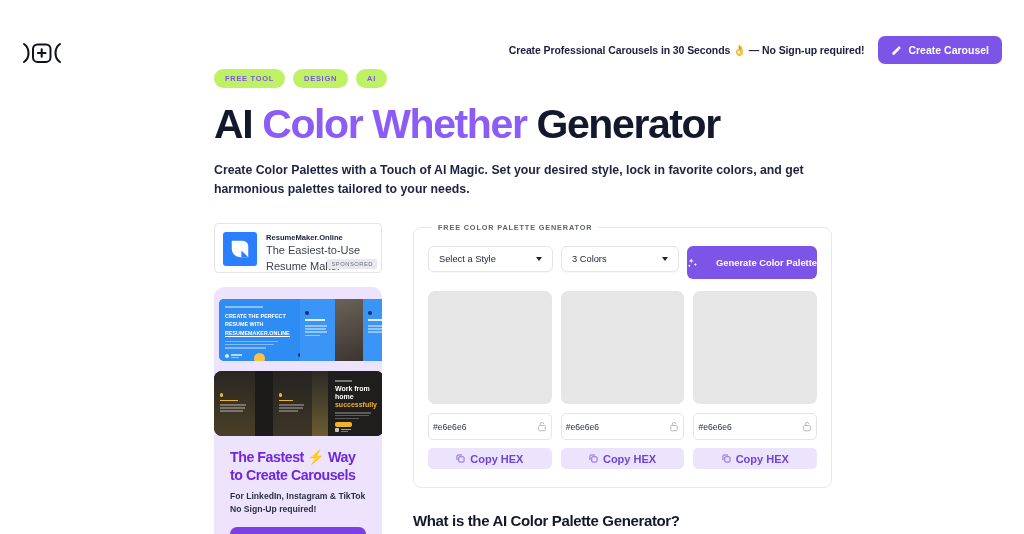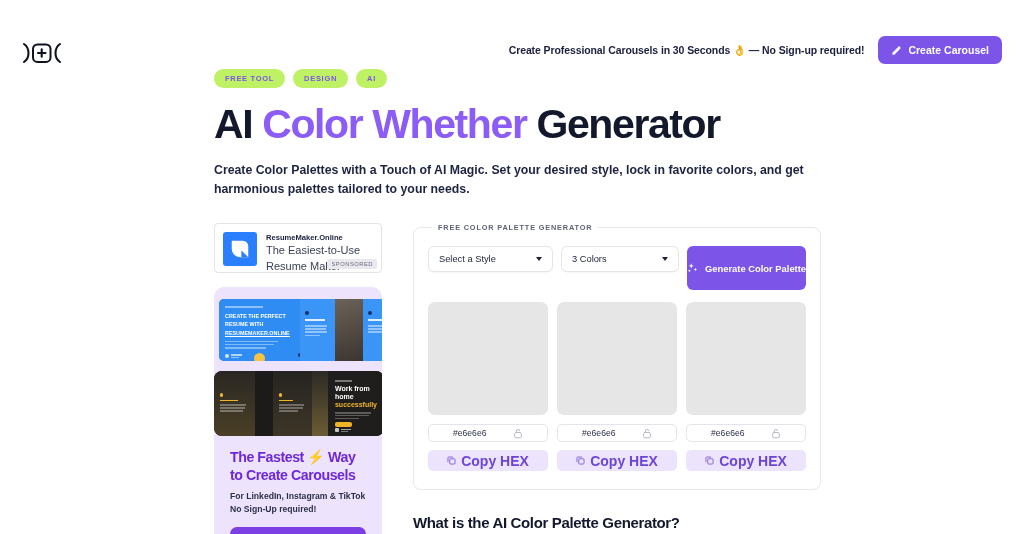--- a/index.html
+++ b/index.html
@@ -232,64 +232,64 @@
     border-left: 3.4px solid transparent;
     border-right: 3.4px solid transparent;
     border-top: 4.6px solid #1d2133;
   }
   .btn-generate {
     flex: 1;
     background: #7c54e8;
     color: #fff;
     border: none;
     border-radius: 6px;
-    height: 44px;
+    height: 33px;
     font-size: 9.4px;
     font-weight: 700;
     display: flex;
     align-items: center;
     justify-content: center;
-    gap: 6px;
+    gap: 17px;
     cursor: pointer;
     font-family: inherit;
     white-space: nowrap;
   }
 
   .swatch-grid {
     display: flex;
     gap: 9px;
     margin-top: 12px;
   }
   .swatch-col { flex: 1; }
   .swatch {
     height: 113px;
     border-radius: 7px;
     background: #e6e6e6;
   }
   .hex-row {
     margin-top: 9px;
-    height: 18px;
+    height: 27px;
     border: 1px solid #e4e4ea;
     border-radius: 5px;
     display: flex;
     align-items: center;
-    padding: 0 24px;
+    padding: 0 4px;
     background: #fff;
   }
   .hex-val { font-size: 8.6px; color: #2a2f45; }
   .lock { margin-left: auto; opacity: 0.42; display: flex; }
   .btn-copy {
     margin-top: 8px;
     width: 100%;
     background: #ece3fd;
     color: #6d45d4;
     border: none;
     border-radius: 5px;
     height: 21px;
-    font-size: 14px;
+    font-size: 11px;
     font-weight: 700;
     display: flex;
     align-items: center;
     justify-content: center;
     gap: 5px;
     cursor: pointer;
     font-family: inherit;
   }
 
   

